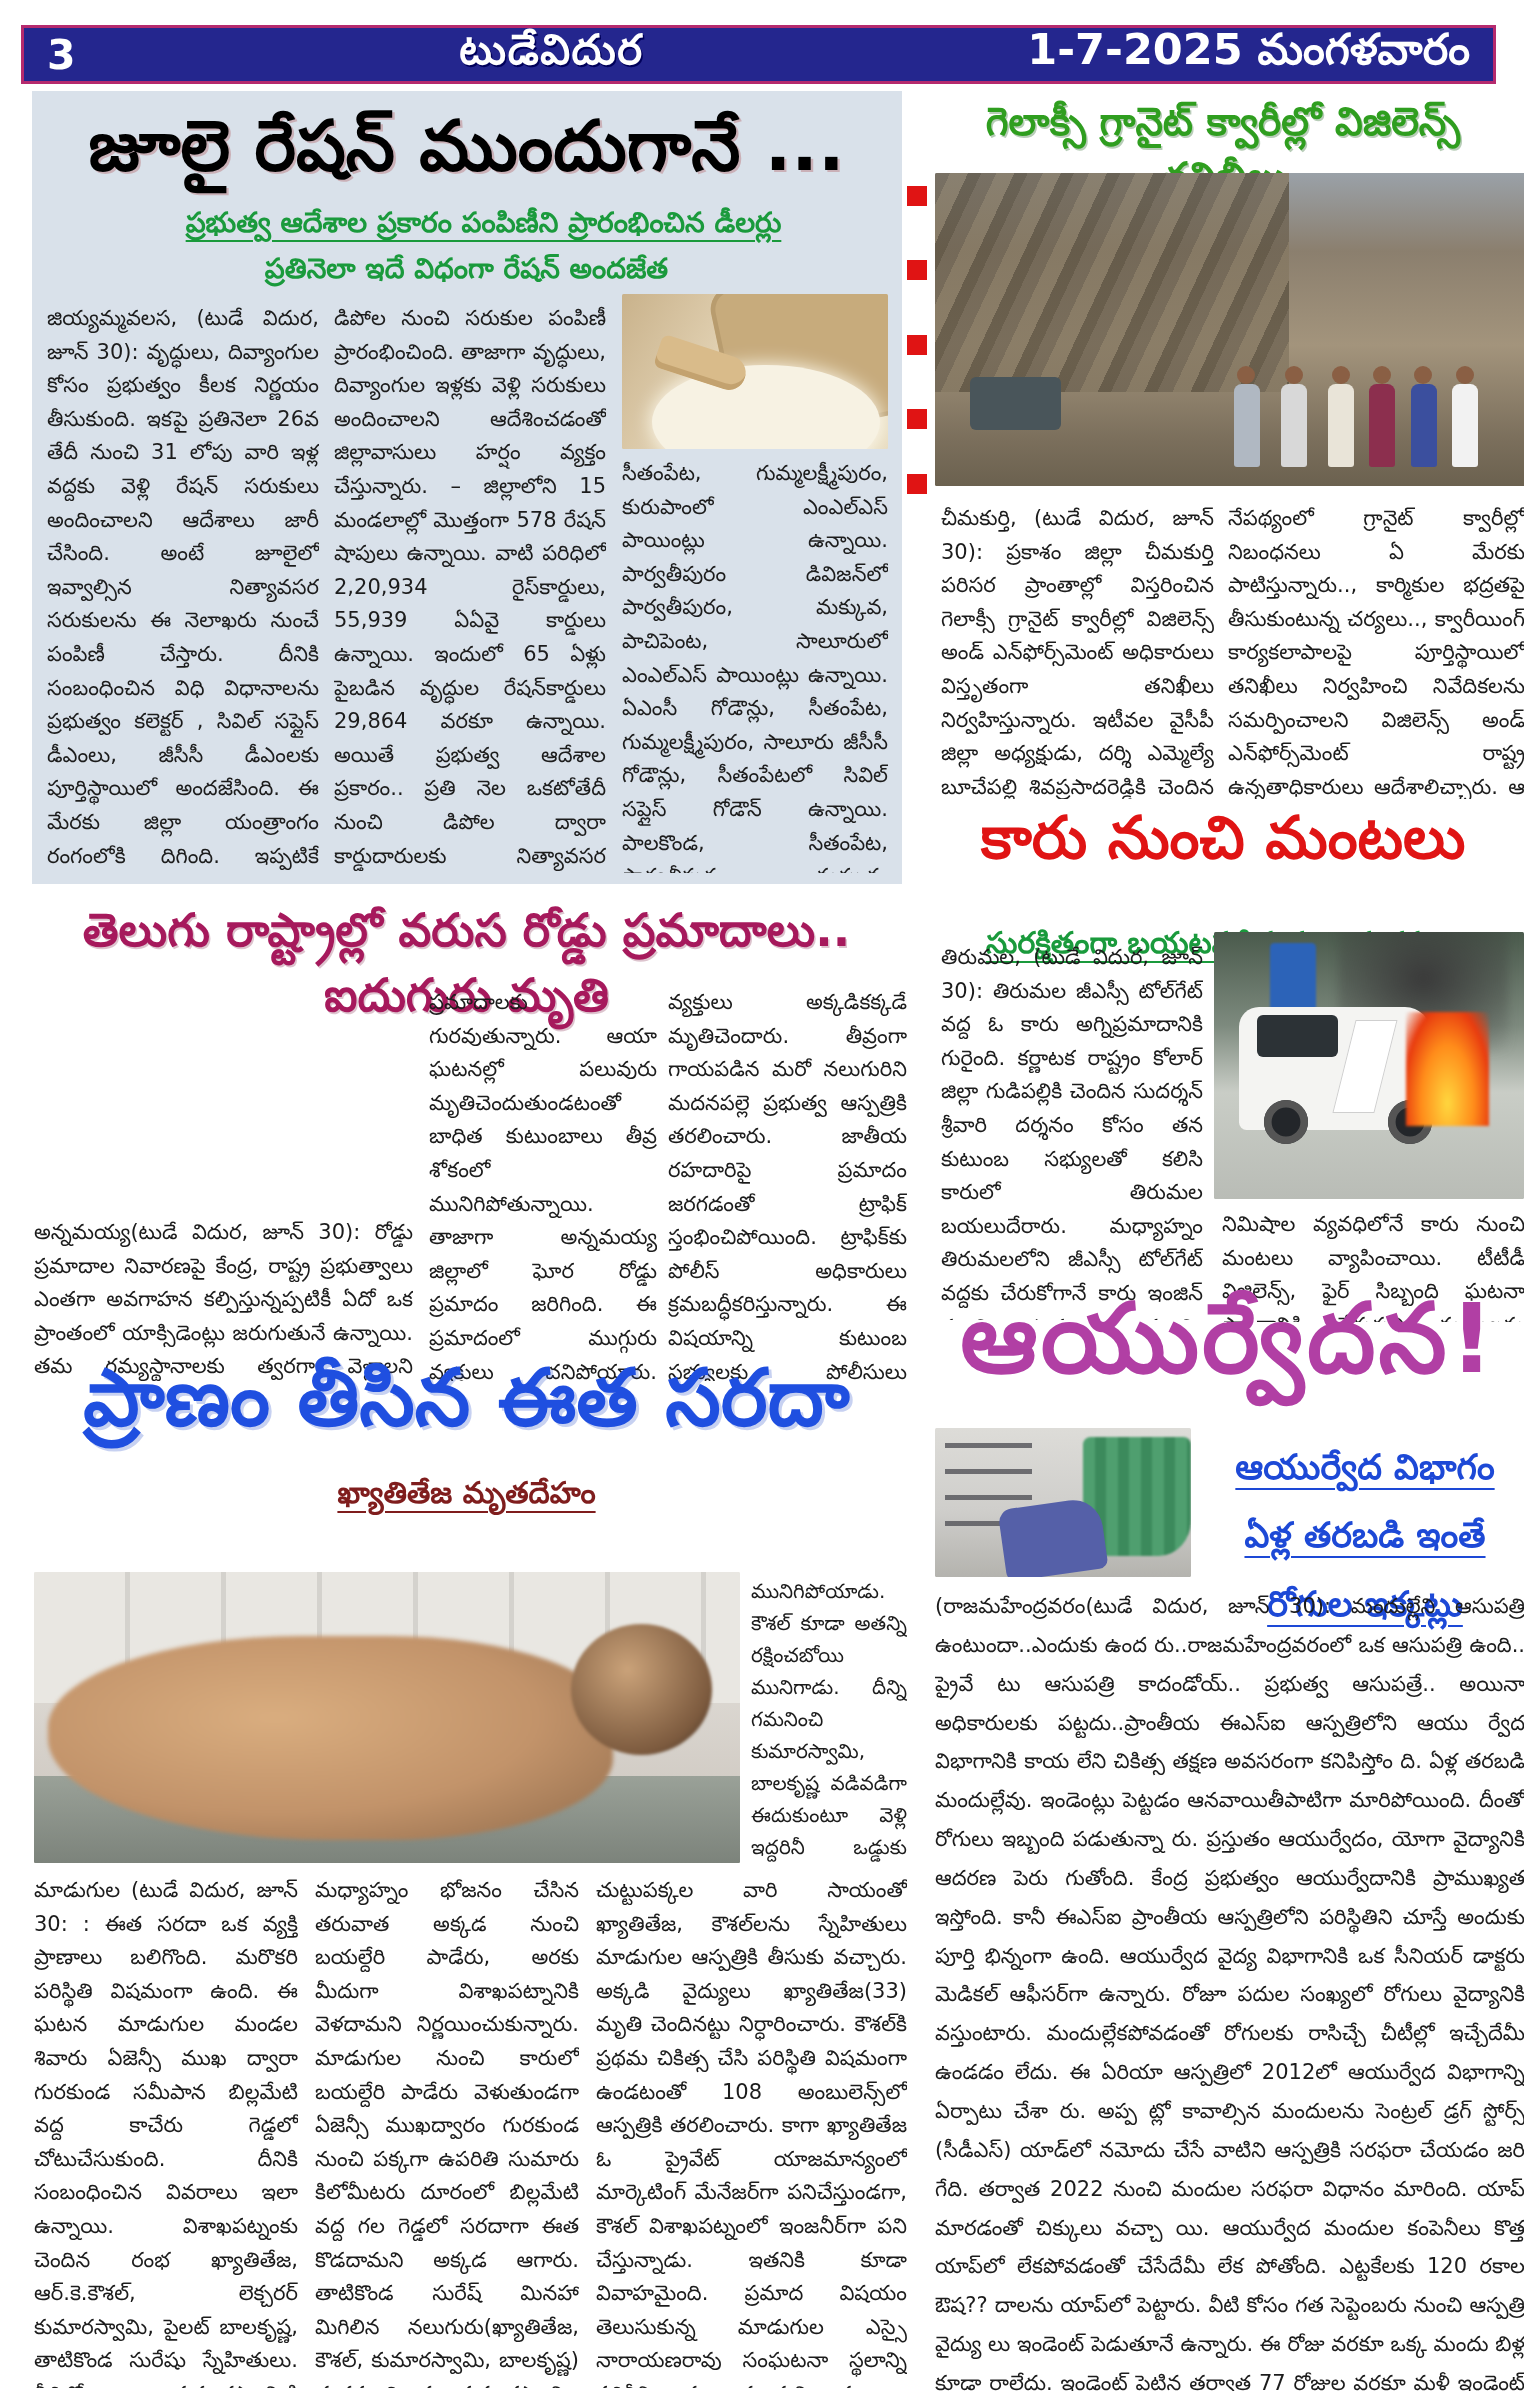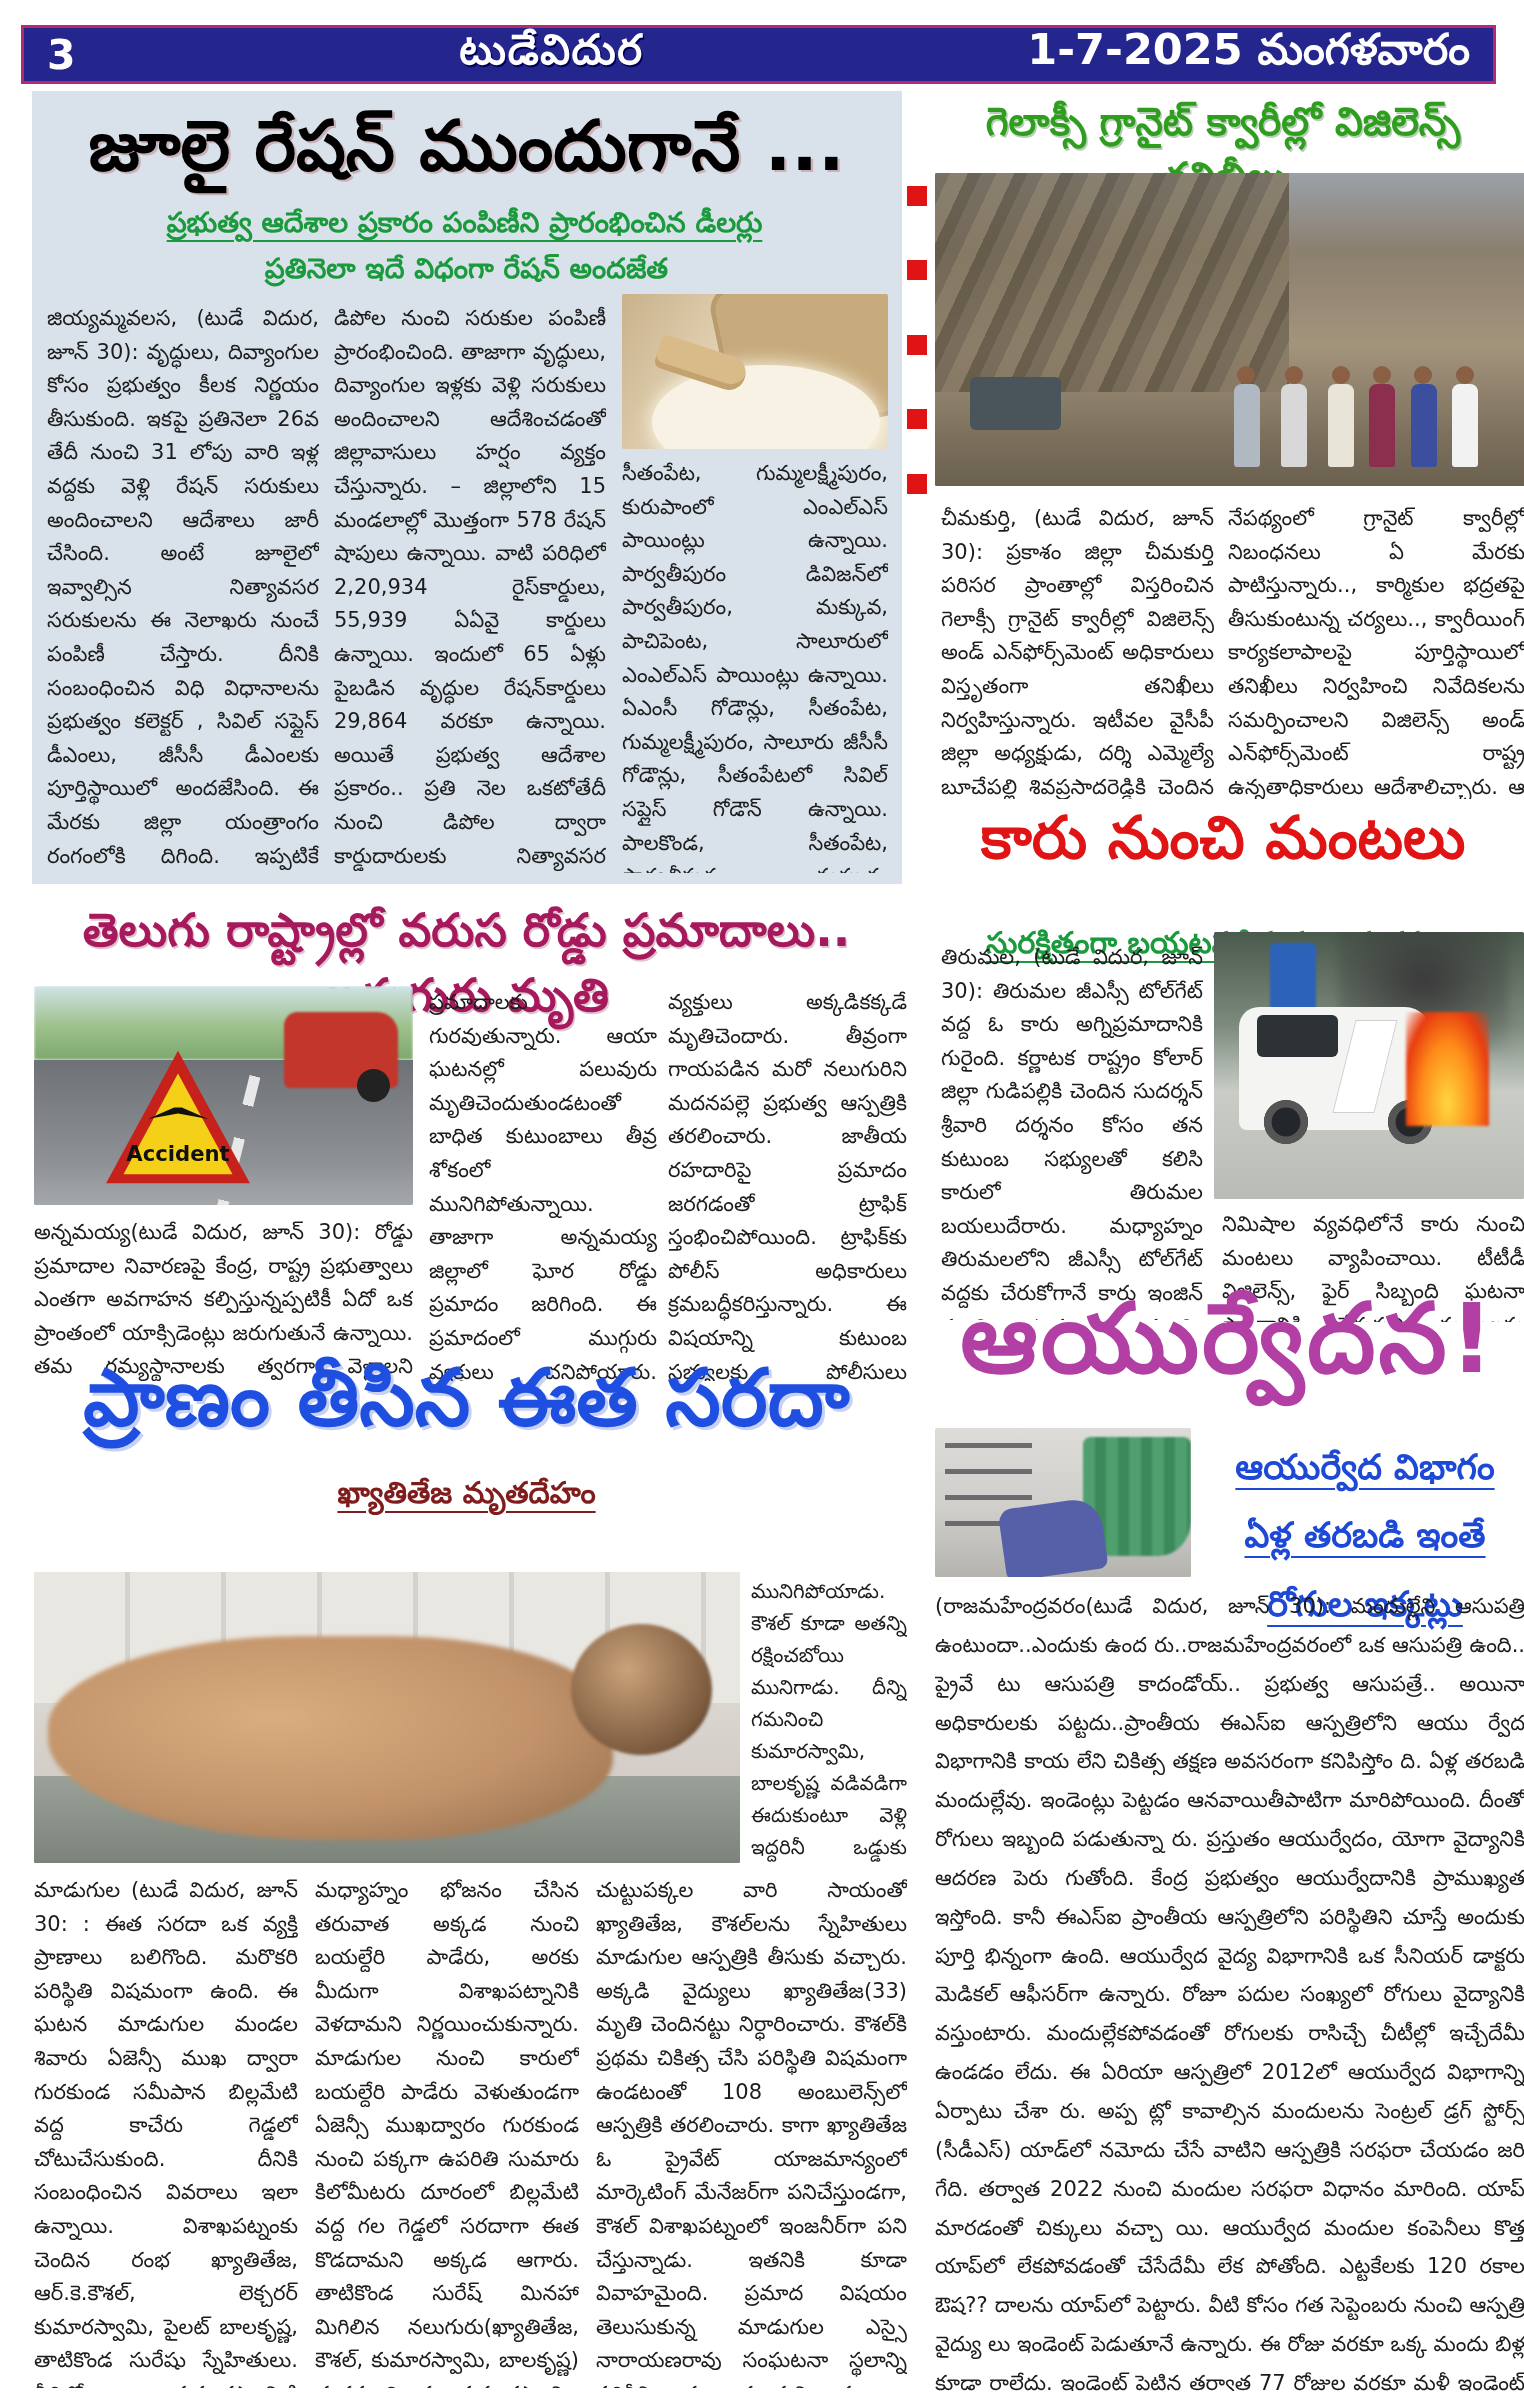--- a/index.html
+++ b/index.html
@@ -94,21 +94,21 @@
 <div id="page">
 
   <div class="abs masthead-bar">
     <span class="page-num">3</span>
     <span class="masthead-title">టుడేవిదుర</span>
     <span class="masthead-date">1-7-2025  మంగళవారం</span>
   </div>
 
   <div class="abs panel-ration"></div>
   <div class="abs h-ration">జూలై రేషన్ ముందుగానే ...</div>
-  <div class="sub-green underl" style="left:32px;top:206px;width:865px;">ప్రభుత్వ ఆదేశాల ప్రకారం పంపిణీని ప్రారంభించిన డీలర్లు</div>
+  <div class="sub-green underl" style="left:51px;top:206px;width:865px;">ప్రభుత్వ ఆదేశాల ప్రకారం పంపిణీని ప్రారంభించిన డీలర్లు</div>
   <div class="sub-green" style="left:34px;top:252px;width:865px;">ప్రతినెలా ఇదే విధంగా రేషన్ అందజేత</div>
 
   <div class="col" style="left:47px;top:302px;width:272px;height:571px;">జియ్యమ్మవలస, (టుడే విదుర, జూన్ 30): వృద్ధులు, దివ్యాంగుల కోసం ప్రభుత్వం కీలక నిర్ణయం తీసుకుంది. ఇకపై ప్రతినెలా 26వ తేదీ నుంచి 31 లోపు వారి ఇళ్ల వద్దకు వెళ్లి రేషన్ సరుకులు అందించాలని ఆదేశాలు జారీ చేసింది. అంటే జూలైలో ఇవ్వాల్సిన నిత్యావసర సరుకులను ఈ నెలాఖరు నుంచే పంపిణీ చేస్తారు. దీనికి సంబంధించిన విధి విధానాలను ప్రభుత్వం కలెక్టర్ , సివిల్ సప్లైస్ డీఎంలు, జీసీసీ డీఎంలకు పూర్తిస్థాయిలో అందజేసింది. ఈ మేరకు జిల్లా యంత్రాంగం రంగంలోకి దిగింది. ఇప్పటికే డీలర్లు, సేల్స్‌మెన్లు ఆ పనిలో పడ్డారు. సర్కారు తాజా నిర్ణయంతో జిల్లాలో మొత్తం 40 వేల మందికి పైగా వృద్ధులు, దివ్యాంగులకు లబ్ధి చేకూరనుంది. ఎండీయూ వాహనాల ద్వారా రేషన్ పంపిణీ విధానాన్ని రాష్ట్ర ప్రభుత్వం రద్దు చేసిన విషయం తెలిసింది. ఈనెల నుంచి రేషన్</div>
   <div class="col" style="left:334px;top:302px;width:272px;height:571px;">డిపోల నుంచి సరుకుల పంపిణీ ప్రారంభించింది. తాజాగా వృద్ధులు, దివ్యాంగుల ఇళ్లకు వెళ్లి సరుకులు అందించాలని ఆదేశించడంతో జిల్లావాసులు హర్షం వ్యక్తం చేస్తున్నారు. – జిల్లాలోని 15 మండలాల్లో మొత్తంగా 578 రేషన్ షాపులు ఉన్నాయి. వాటి పరిధిలో 2,20,934 రైస్‌కార్డులు, 55,939 ఏఏవై కార్డులు ఉన్నాయి. ఇందులో 65 ఏళ్లు పైబడిన వృద్ధుల రేషన్‌కార్డులు 29,864 వరకూ ఉన్నాయి. అయితే ప్రభుత్వ ఆదేశాల ప్రకారం.. ప్రతి నెల ఒకటోతేదీ నుంచి డిపోల ద్వారా కార్డుదారులకు నిత్యావసర సరుకులు పంపిణీ చేస్తున్నారు. 26వ తేదీ నుంచి నెలాఖరు వరకు 65 ఏళ్ల పైబడిన వారు, మంచం పట్టిన వారు, దివ్యాంగుల ఇళ్ల వద్దకు వెళ్లి సరుకులు అందజేయాల్సి ఉంది. ప్రస్తుతం డీలర్లు, సేల్స్‌మెన్లు పంపిణీని ప్రారంభించారు. - జిల్లా పరిధిలోని పాలకొండ డివిజన్‌లో పాలకొండ,</div>
 
   <div class="photo" style="left:622px;top:294px;width:266px;height:155px;">
     <div class="rice-bg"></div>
     <div class="rice-sack"></div>
     <div class="rice-pile"></div>
     <div class="rice-scoop"></div>
@@ -147,33 +147,20 @@
     <div class="cf-win"></div>
     <div class="cf-door"></div>
     <div class="cf-wheel" style="left:16%;top:63%;"></div>
     <div class="cf-wheel" style="left:56%;top:63%;"></div>
     <div class="cf-fire"></div>
   </div>
   <div class="col" style="left:941px;top:941px;width:262px;height:379px;">తిరుమల, (టుడే విదుర, జూన్ 30): తిరుమల జీఎస్సీ టోల్‌గేట్ వద్ద ఓ కారు అగ్నిప్రమాదానికి గురైంది. కర్ణాటక రాష్ట్రం కోలార్ జిల్లా గుడిపల్లికి చెందిన సుదర్శన్ శ్రీవారి దర్శనం కోసం తన కుటుంబ సభ్యులతో కలిసి కారులో తిరుమల బయలుదేరారు. మధ్యాహ్నం తిరుమలలోని జీఎస్సీ టోల్‌గేట్ వద్దకు చేరుకోగానే కారు ఇంజిన్ నుంచి పొగలు రావడాన్ని గుర్తించారు. వెంటనే అంతా వాహనం నుంచి కిందకు దిగి దూరంగా పరుగు తీశారు.</div>
   <div class="col" style="left:1222px;top:1208px;width:303px;height:114px;">నిమిషాల వ్యవధిలోనే కారు నుంచి మంటలు వ్యాపించాయి. టీటీడీ విజిలెన్స్, ఫైర్ సిబ్బంది ఘటనా ప్రాంతానికి చేరుకుని మంటలను అదుపు చేశారు. అప్పటికే కారు సగభాగం కాలిపోయింది.</div>
 
   <div class="abs h-accident">తెలుగు రాష్ట్రాల్లో వరుస రోడ్డు ప్రమాదాలు.. ఐదుగురు మృతి</div>
-  <div class="photo" style="left:34px;top:986px;width:379px;height:219px;">
-    <div class="acc-sky"></div>
-    <div class="acc-road"></div>
-    <div class="acc-line"></div>
-    <div class="acc-car"></div>
-    <div class="acc-wheel"></div>
-    <svg width="152" height="140" style="position:absolute;left:18%;top:28%;" viewBox="0 0 200 185">
-      <polygon points="100,5 195,180 5,180" fill="#c6211b"></polygon>
-      <polygon points="100,35 172,168 28,168" fill="#f5d018"></polygon>
-      <text x="100" y="150" text-anchor="middle" font-size="28" font-weight="bold" fill="#111">Accident</text>
-      <path d="M60 95 L95 80 L105 80 L140 95 L100 88 Z" fill="#111"></path>
-    </svg>
-  </div>
   <div class="col" style="left:34px;top:1216px;width:379px;height:165px;">అన్నమయ్య(టుడే విదుర, జూన్ 30):  రోడ్డు ప్రమాదాల నివారణపై  కేంద్ర, రాష్ట్ర ప్రభుత్వాలు ఎంతగా అవగాహన కల్పిస్తున్నప్పటికీ ఏదో ఒక ప్రాంతంలో యాక్సిడెంట్లు జరుగుతునే ఉన్నాయి. తమ గమ్యస్థానాలకు త్వరగా వెళ్లాలని కొంతమంది వాహనదారులు మీతిమిరిన వేగంతో వెళ్తూ</div>
   <div class="col" style="left:429px;top:986px;width:228px;height:395px;">ప్రమాదాలకు గురవుతున్నారు. ఆయా ఘటనల్లో పలువురు మృతిచెందుతుండటంతో బాధిత కుటుంబాలు తీవ్ర శోకంలో మునిగిపోతున్నాయి. తాజాగా అన్నమయ్య జిల్లాలో ఘోర రోడ్డు ప్రమాదం జరిగింది. ఈ ప్రమాదంలో ముగ్గురు వ్యక్తులు చనిపోయారు. పోలీసులు తెలిపిన వివరాల ప్రకారం.. అన్నమయ్య జిల్లా మండలం దొమ్మన బావి వద్ద జాతీయ రహదారిపై ఘోర రోడ్డు ప్రమాదం జరిగింది. టెంపో ట్రావెలర్‌ని లారీ ఢీ కొట్టింది. దీంతో టెంపో ట్రావెలర్‌లో ప్రయాణిస్తున్న ముగ్గురు</div>
   <div class="col" style="left:668px;top:986px;width:239px;height:395px;">వ్యక్తులు అక్కడికక్కడే మృతిచెందారు. తీవ్రంగా గాయపడిన మరో నలుగురిని మదనపల్లె ప్రభుత్వ ఆస్పత్రికి తరలించారు. జాతీయ రహదారిపై ప్రమాదం జరగడంతో ట్రాఫిక్ స్తంభించిపోయింది. ట్రాఫిక్‌కు పోలీస్ అధికారులు క్రమబద్ధీకరిస్తున్నారు. ఈ విషయాన్ని కుటుంబ సభ్యులకు పోలీసులు సమాచారం అందజేశారు. ఈ ఘటనతో మృతుల కుటుంబాల్లో విషాదం నెలకొంది. మృతుల కుటుంబ సభ్యులు విలపిస్తున్నారు. పోలీసులు కేసు నమోదు చేసి దర్యాప్తు జరుపుతున్నారు. ఈ ఘటనకు సంబంధించి పూర్తి వివరాలు తెలియాల్సి ఉంది.</div>
 
   <div class="abs h-swim">ప్రాణం తీసిన ఈత సరదా</div>
   <div class="sub-black underl" style="left:34px;top:1475px;width:865px;">ఖ్యాతితేజ మృతదేహం</div>
 
   <div class="photo" style="left:34px;top:1572px;width:706px;height:291px;">
     <div class="cp-bg"></div>
     <div class="cp-tiles"></div>

